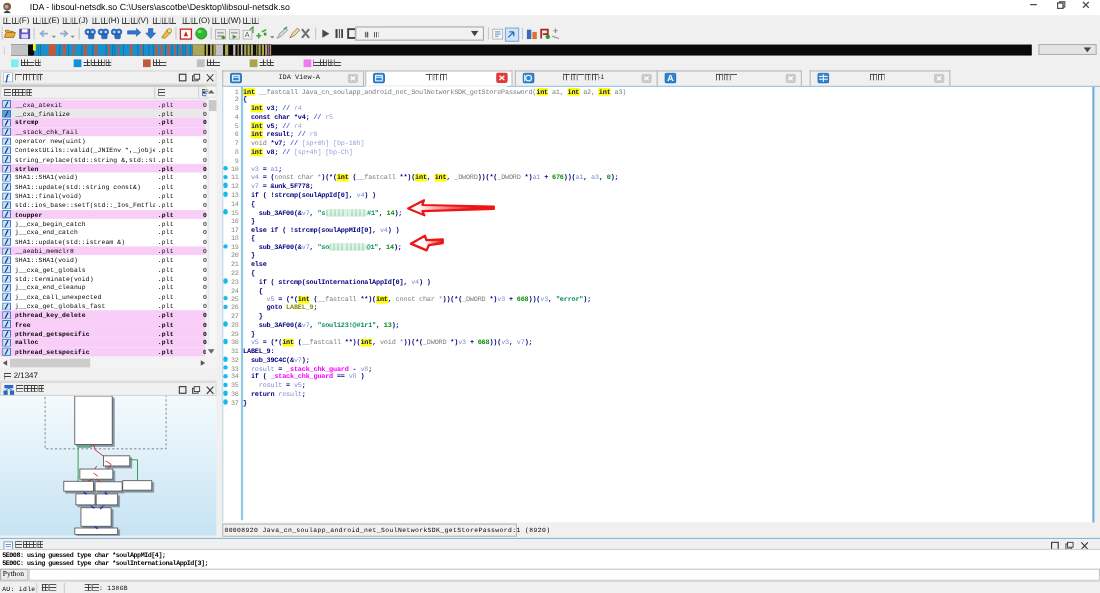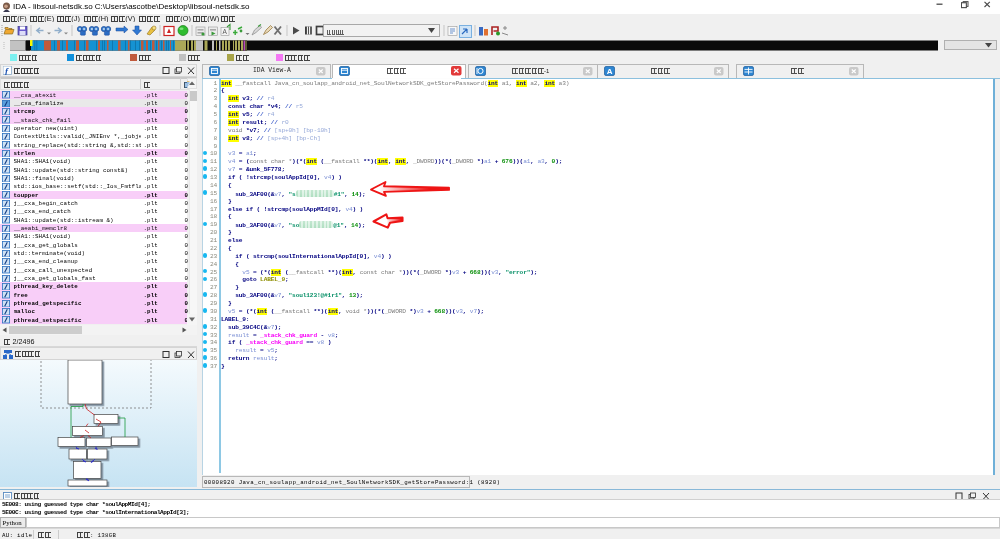--- a/index.html
+++ b/index.html
@@ -12,21 +12,21 @@
 .mono{font-family:"Liberation Mono",monospace}
 .serif{font-family:"Liberation Serif",serif}
 </style></head><body>
 <div class="ab" style="left:0;top:0;width:1000px;height:13.5px;background:#fff"></div>
 <svg class="ab" style="left:2px;top:2px" width="9" height="10">
     <rect x="0" y="0" width="9" height="10" fill="#fff"></rect>
     <circle cx="4.5" cy="4" r="3.5" fill="#7a5a48"></circle>
     <path d="M1 10 Q4.5 5 8 10 Z" fill="#3a3a52"></path>
     <circle cx="4" cy="4.2" r="1.8" fill="#c8a088"></circle>
   </svg>
-<div class="ab" style="left:13px;top:2.4px;font-size:8px;color:#000;letter-spacing:0px">IDA - libsoul-netsdk.so C:\Users\ascotbe\Desktop\libsoul-netsdk.so</div>
+<div class="ab" style="left:27px;top:2.4px;font-size:8px;color:#000;letter-spacing:0px">IDA - libsoul-netsdk.so C:\Users\ascotbe\Desktop\libsoul-netsdk.so</div>
 <svg class="ab" style="left:925px;top:0" width="75" height="13">
 <line x1="11.5" y1="4.2" x2="17.5" y2="4.2" stroke="#4a4a4a" stroke-width="1.3"></line>
 <rect x="36.5" y="2.8" width="4.8" height="4.8" fill="none" stroke="#4a4a4a" stroke-width="1"></rect>
 <rect x="38.2" y="1.6" width="4.8" height="4.8" fill="none" stroke="#4a4a4a" stroke-width="1"></rect>
 <rect x="36.5" y="2.8" width="4.8" height="4.8" fill="#fff" stroke="#4a4a4a" stroke-width="1"></rect>
 <line x1="59.5" y1="1.8" x2="64.8" y2="7" stroke="#4a4a4a" stroke-width="1.1"></line>
 <line x1="64.8" y1="1.8" x2="59.5" y2="7" stroke="#4a4a4a" stroke-width="1.1"></line>
 </svg>
 <div class="ab" style="left:0;top:13.5px;width:1000px;height:8.5px;background:#f0f0f0"></div>
 <div class="ab" style="left:3px;top:14.2px;font-size:7.3px;color:#111;white-space:nowrap"><i class="h"></i><i class="h"></i>(F)</div>
@@ -454,21 +454,21 @@
   </svg>
 <div class="ab" style="left:0;top:325px;width:197px;height:9.5px;background:#f3f3f3"></div>
 <svg class="ab" style="left:1px;top:327px" width="7" height="6">
     <path d="M5.5 0.5 L1.5 3 L5.5 5.5 Z" fill="#555"></path>
   </svg>
 <div class="ab" style="left:9px;top:326px;width:73px;height:7.5px;background:#cdcdcd"></div>
 <svg class="ab" style="left:181px;top:327px" width="7" height="6">
     <path d="M1.5 0.5 L5.5 3 L1.5 5.5 Z" fill="#555"></path>
   </svg>
 <div class="ab" style="left:0;top:334.5px;width:197px;height:12px;background:#f0f0f0;border-bottom:1px solid #d8d8d8"></div>
-<div class="ab" style="left:4px;top:336.5px;font-size:7px;color:#111;white-space:nowrap"><i class="h2 h"></i><span style="font-size:7.2px"> 2/2496</span></div>
+<div class="ab" style="left:4px;top:336.5px;font-size:7px;color:#111;white-space:nowrap"><i class="h2 h"></i><span style="font-size:7.2px"> 2/1347</span></div>
 <div class="ab" style="left:0;top:347px;width:197px;height:13px;background:#f0f0f0;border:1px solid #d5d5d5"></div>
 <svg class="ab" style="left:3px;top:349.5px" width="10" height="9">
     <rect x="1" y="0" width="8" height="3" fill="#2a68c8"></rect>
     <rect x="0" y="5" width="4" height="4" fill="#2a68c8"></rect>
     <rect x="6" y="5" width="4" height="4" fill="#2a68c8"></rect>
     <path d="M5 3 L2 5 M5 3 L8 5" stroke="#2a68c8" stroke-width="0.8"></path>
   </svg>
 <div class="ab" style="left:15px;top:350px;font-size:7px;color:#111;white-space:nowrap"><i class="h2 h"></i><i class="h2 h"></i><i class="h2 h"></i><i class="h2 h"></i></div>
 <svg class="ab" style="left:162px;top:349.5px" width="34" height="9">
 <rect x="1" y="1.5" width="6" height="6" fill="none" stroke="#333" stroke-width="1"></rect>

